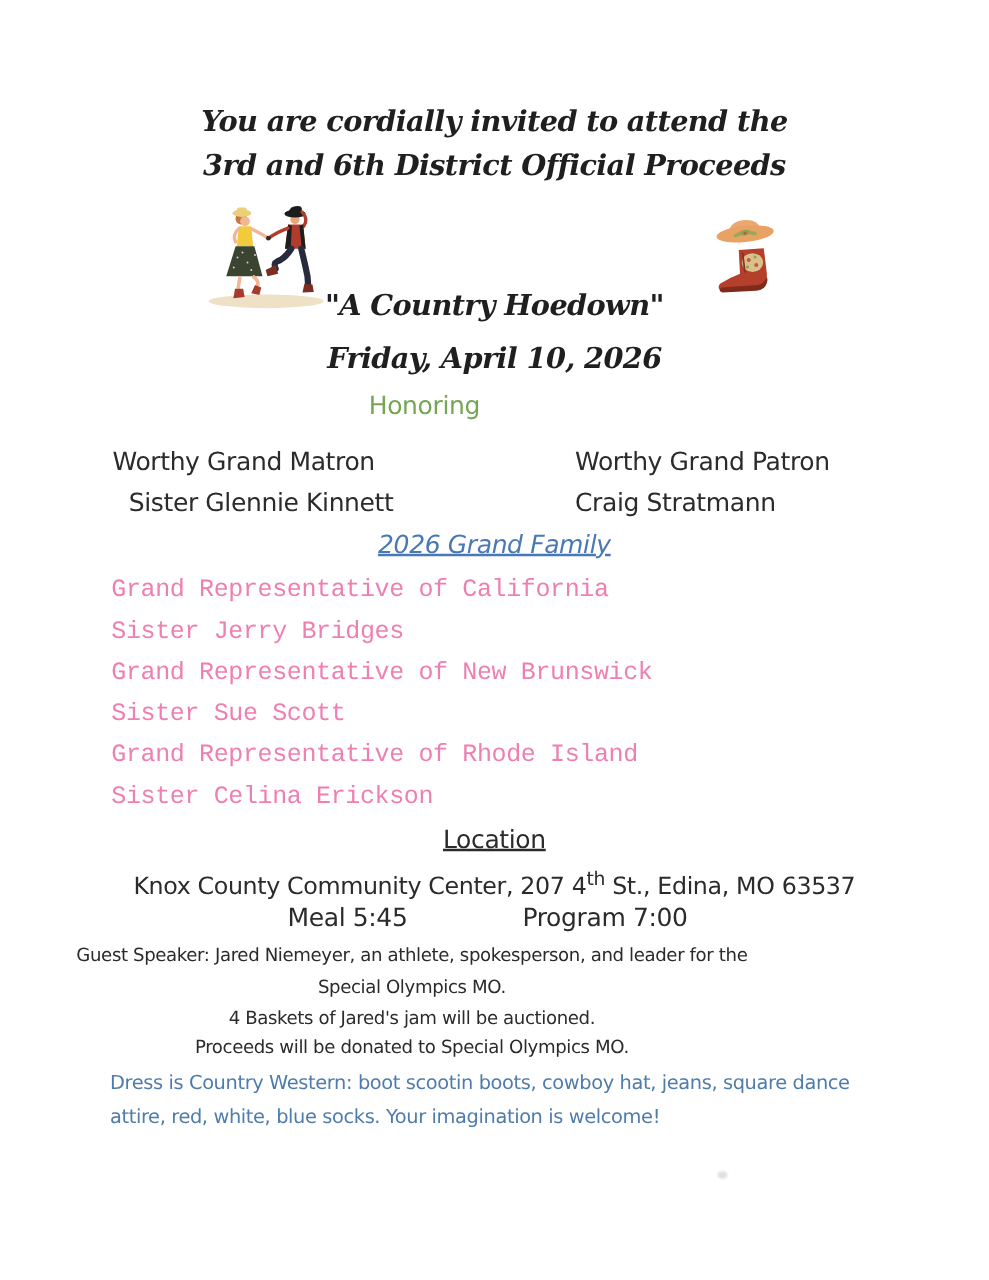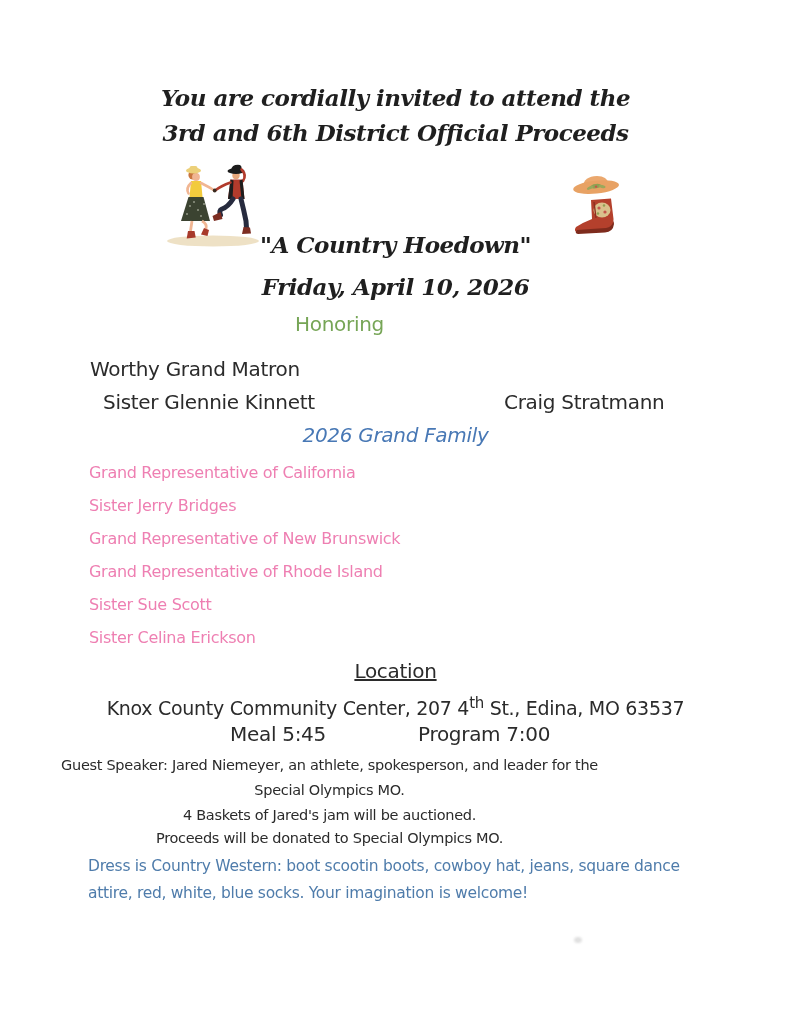--- a/index.html
+++ b/index.html
@@ -27,31 +27,33 @@
 
   .honoring{
     position:absolute;left:0;top:312px;width:679px;
     text-align:center;font-size:20px;color:#76a556;
   }
 
   .name-line{position:absolute;font-size:20px;white-space:nowrap;}
   .matron-title{left:90px;top:357px;}
   .matron-name{left:103px;top:390px;}
   .patron-title{left:460px;top:357px;}
-  .patron-name{left:460px;top:390px;margin-left:44px;}
+  .patron-name{left:460px;top:390px;}
 
   .family-wrap{position:absolute;left:0;top:423px;width:791px;text-align:center;}
   .family-heading{
     font-size:20px;font-style:italic;color:#4878b5;
+    text-decoration:underline;
   }
 
   .members{
     position:absolute;left:89px;top:456px;
-    font-size:16px;line-height:33px;color:#ee7fb2;
+    font-size:20px;line-height:33px;color:#ee7fb2;
     white-space:nowrap;
+    font-family:Liberation Mono, monospace;
   }
 
   .location-wrap{position:absolute;left:0;top:659px;width:791px;text-align:center;}
   .location-heading{font-size:20px;text-decoration:underline;}
 
   .address{
     position:absolute;left:0;top:694px;width:791px;
     text-align:center;font-size:19px;white-space:nowrap;
   }
   .address sup{font-size:15px;}
@@ -145,32 +147,33 @@
     <circle cx="28" cy="39.5" r="1.2" fill="#8fa052"></circle>
     <path d="M24 28 L26 44" stroke="#8c2f20" stroke-width="1.4"></path>
   </svg>
 
   <div class="script hoedown">"A Country Hoedown"</div>
   <div class="script date">Friday, April 10, 2026</div>
   <div class="honoring">Honoring</div>
 
   <div class="name-line matron-title">Worthy Grand Matron</div>
   <div class="name-line matron-name">Sister Glennie Kinnett</div>
+  <div class="name-line patron-title">Worthy Grand Patron</div>
   <div class="name-line patron-name">Craig Stratmann</div>
 
   <div class="family-wrap">
     <span class="family-heading">2026 Grand Family</span>
   </div>
 
   <div class="members">
     <div>Grand Representative of California</div>
     <div>Sister Jerry Bridges</div>
     <div>Grand Representative of New Brunswick</div>
+    <div>Sister Sue Scott</div>
     <div>Grand Representative of Rhode Island</div>
-    <div>Sister Sue Scott</div>
     <div>Sister Celina Erickson</div>
   </div>
 
   <div class="location-wrap">
     <span class="location-heading">Location</span>
   </div>
 
   <div class="address"><span>Knox County Community Center, 207 4</span><sup>th</sup><span> St., Edina, MO 63537</span></div>
 
   <div class="meal">Meal 5:45</div>

